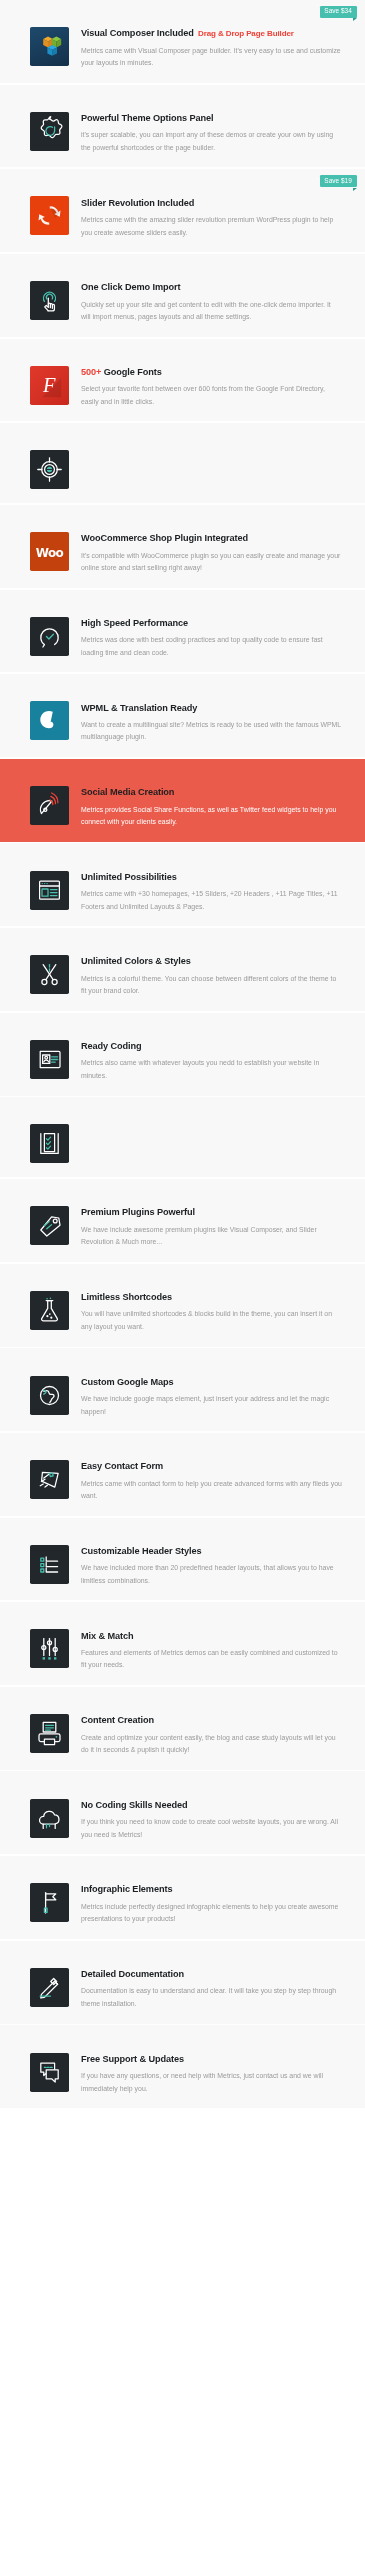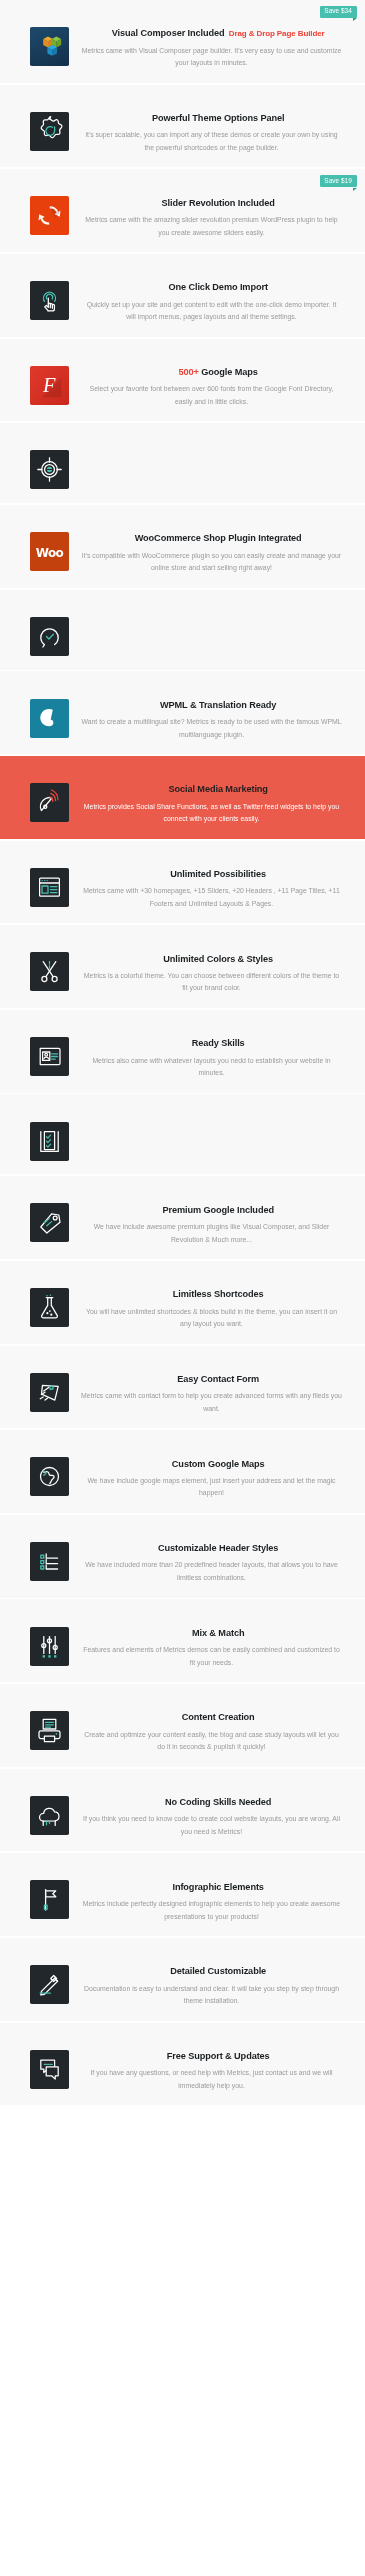--- a/index.html
+++ b/index.html
@@ -42,21 +42,20 @@
     display:flex;
     align-items:center;
     justify-content:center;
   }
   .icon-box svg{display:block;}
   .feature-text{
     margin-left:12px;
     padding-top:1.2px;
     flex:1 1 auto;
     min-width:0;
-    text-align:center;
   }
   .feature-title{
     font-size:9.2px;
     font-weight:bold;
     color:#1c2023;
     letter-spacing:-0.1px;
     line-height:1.2;
     margin:0 0 5.3px 0;
     white-space:nowrap;
   }
@@ -184,21 +183,21 @@
     </div>
     <div class="feature-row">
       <div class="feature-inner">
         <div class="icon-box tile-gf">
           <svg width="39" height="39" viewBox="0 0 65 65">
             <path d="M20 52 L52 20 L52 52 Z" fill="#000000" opacity="0.10"></path>
             <text x="32" y="44" text-anchor="middle" font-family="Liberation Serif, serif" font-style="italic" font-size="34" fill="#ffffff">F</text>
           </svg>
         </div>
         <div class="feature-text">
-          <h3 class="feature-title"><span class="accent">500+</span> <span>Google Maps</span></h3>
+          <h3 class="feature-title"><span class="accent">500+</span> <span>Google Fonts</span></h3>
           <p class="feature-desc">Select your favorite font between over 600 fonts from the Google Font Directory, easily and in little clicks.</p>
         </div>
       </div>
     </div>
     <div class="feature-row">
       <div class="feature-inner">
         <div class="icon-box">
           <svg width="39" height="39" viewBox="0 0 65 65">
             <circle cx="32.5" cy="32.5" r="13" stroke="#ffffff" stroke-width="2.1" fill="none" stroke-linecap="round" stroke-linejoin="round"></circle>
             <circle cx="32.5" cy="32.5" r="8.2" stroke="#ffffff" stroke-width="2.1" fill="none" stroke-linecap="round" stroke-linejoin="round"></circle>
@@ -227,20 +226,24 @@
     </div>
     <div class="feature-row">
       <div class="feature-inner">
         <div class="icon-box">
           <svg width="39" height="39" viewBox="0 0 65 65">
             <path d="M24 46 a14.5 14.5 0 1 1 17 0" stroke="#ffffff" stroke-width="2.1" fill="none" stroke-linecap="round" stroke-linejoin="round"></path>
             <path d="M24 46 l-2.5 4" stroke="#ffffff" stroke-width="2.1" fill="none" stroke-linecap="round" stroke-linejoin="round"></path>
             <path d="M27.5 32.5 l4 4.2 7.5-8" stroke="#47bfae" stroke-width="2.1" fill="none" stroke-linecap="round" stroke-linejoin="round"></path>
           </svg>
         </div>
+        <div class="feature-text">
+          <h3 class="feature-title"><span>High Speed Performance</span></h3>
+          <p class="feature-desc">Metrics was done with best coding practices and top quality code to ensure fast loading time and clean code.</p>
+        </div>
       </div>
     </div>
     <div class="feature-row">
       <div class="feature-inner">
         <div class="icon-box tile-wpml">
           <svg width="39" height="39" viewBox="0 0 65 65">
             <path d="M38 18 a14.5 14.5 0 1 0 -6 27.5 c4.5 0 7-2.8 7-6 0-3.3-2.5-5.3-5.5-5.3 -2.2 0-3.6 1.2-3.6 2.9 0 1.4 1 2.3 2.2 2.3 .9 0 1.6-.5 1.6-1.4" fill="#ffffff"></path>
           </svg>
         </div>
         <div class="feature-text">
@@ -254,21 +257,21 @@
         <div class="icon-box">
           <svg width="39" height="39" viewBox="0 0 65 65">
             <path d="M19 46 a15 15 0 0 1 17.5-21 z" stroke="#ffffff" stroke-width="2.1" fill="none" stroke-linecap="round" stroke-linejoin="round"></path>
             <circle cx="25.5" cy="39.5" r="2.6" stroke="#ffffff" stroke-width="2.1" fill="none" stroke-linecap="round" stroke-linejoin="round"></circle>
             <path d="M38 31 a8.5 8.5 0 0 0 -5-8" stroke="#ef4136" stroke-width="2.1" fill="none" stroke-linecap="round"></path>
             <path d="M42.5 29.5 a13 13 0 0 0 -7.8-12.2" stroke="#ef4136" stroke-width="2.1" fill="none" stroke-linecap="round"></path>
             <path d="M46.5 28 a17.5 17.5 0 0 0 -10.5-16.4" stroke="#ef4136" stroke-width="2.1" fill="none" stroke-linecap="round"></path>
           </svg>
         </div>
         <div class="feature-text">
-          <h3 class="feature-title"><span>Social Media Marketing</span></h3>
+          <h3 class="feature-title"><span>Social Media Creation</span></h3>
           <p class="feature-desc">Metrics provides Social Share Functions, as well as Twitter feed widgets to help you connect with your clients easily.</p>
         </div>
       </div>
     </div>
     <div class="feature-row">
       <div class="feature-inner">
         <div class="icon-box">
           <svg width="39" height="39" viewBox="0 0 65 65">
             <rect x="16" y="17" width="33" height="30" rx="1.5" stroke="#ffffff" stroke-width="2.1" fill="none" stroke-linecap="round" stroke-linejoin="round"></rect>
             <line x1="16" y1="25" x2="49" y2="25" stroke="#ffffff" stroke-width="2.1" fill="none" stroke-linecap="round" stroke-linejoin="round"></line>
@@ -312,21 +315,21 @@
             <path d="M17 19 h31 a2 2 0 0 1 2 2 v23 a2 2 0 0 1 -2 2 h-31 z" stroke="#ffffff" stroke-width="2.1" fill="none" stroke-linecap="round" stroke-linejoin="round"></path>
             <rect x="21" y="25" width="12" height="14" stroke="#ffffff" stroke-width="2.1" fill="none" stroke-linecap="round" stroke-linejoin="round"></rect>
             <circle cx="27" cy="29.5" r="2.3" stroke="#ffffff" stroke-width="2.1" fill="none" stroke-linecap="round" stroke-linejoin="round"></circle>
             <path d="M23 36.5 a4.2 4.2 0 0 1 8 0" stroke="#ffffff" stroke-width="2.1" fill="none" stroke-linecap="round" stroke-linejoin="round"></path>
             <line x1="36" y1="28" x2="46" y2="28" stroke="#47bfae" stroke-width="2.1" fill="none" stroke-linecap="round" stroke-linejoin="round"></line>
             <line x1="36" y1="32.5" x2="46" y2="32.5" stroke="#47bfae" stroke-width="2.1" fill="none" stroke-linecap="round" stroke-linejoin="round"></line>
             <line x1="36" y1="37" x2="42" y2="37" stroke="#47bfae" stroke-width="2.1" fill="none" stroke-linecap="round" stroke-linejoin="round"></line>
           </svg>
         </div>
         <div class="feature-text">
-          <h3 class="feature-title"><span>Ready Skills</span></h3>
+          <h3 class="feature-title"><span>Ready Coding</span></h3>
           <p class="feature-desc">Metrics also came with whatever layouts you nedd to establish your website in minutes.</p>
         </div>
       </div>
     </div>
     <div class="feature-row">
       <div class="feature-inner">
         <div class="icon-box">
           <svg width="39" height="39" viewBox="0 0 65 65">
             <path d="M18 16 v33 h29 v-33" stroke="#ffffff" stroke-width="2.1" fill="none" stroke-linecap="round" stroke-linejoin="round"></path>
             <rect x="24" y="16" width="17" height="30" stroke="#ffffff" stroke-width="2.1" fill="none" stroke-linecap="round" stroke-linejoin="round"></rect>
@@ -341,21 +344,21 @@
       <div class="feature-inner">
         <div class="icon-box">
           <svg width="39" height="39" viewBox="0 0 65 65">
             <path d="M18 40 L36 18 l12 2 2 12 -22 18 z" stroke="#ffffff" stroke-width="2.1" fill="none" stroke-linecap="round" stroke-linejoin="round"></path>
             <circle cx="42" cy="25" r="3.2" stroke="#ffffff" stroke-width="2.1" fill="none" stroke-linecap="round" stroke-linejoin="round"></circle>
             <line x1="24" y1="33" x2="32" y2="26" stroke="#47bfae" stroke-width="2.1" fill="none" stroke-linecap="round" stroke-linejoin="round"></line>
             <line x1="28" y1="38" x2="36" y2="31" stroke="#47bfae" stroke-width="2.1" fill="none" stroke-linecap="round" stroke-linejoin="round"></line>
           </svg>
         </div>
         <div class="feature-text">
-          <h3 class="feature-title"><span>Premium Google Included</span></h3>
+          <h3 class="feature-title"><span>Premium Plugins Powerful</span></h3>
           <p class="feature-desc">We have include awesome premium plugins like Visual Composer, and Slider Revolution &amp; Much more...</p>
         </div>
       </div>
     </div>
     <div class="feature-row">
       <div class="feature-inner">
         <div class="icon-box">
           <svg width="39" height="39" viewBox="0 0 65 65">
             <path d="M29.5 16 v13 L19.5 46 a2.5 2.5 0 0 0 2.2 3.6 h21.6 a2.5 2.5 0 0 0 2.2-3.6 L35.5 29 v-13 z" stroke="#ffffff" stroke-width="2.1" fill="none" stroke-linecap="round" stroke-linejoin="round"></path>
             <line x1="27" y1="16" x2="38" y2="16" stroke="#ffffff" stroke-width="2.1" fill="none" stroke-linecap="round" stroke-linejoin="round"></line>
@@ -369,46 +372,46 @@
         <div class="feature-text">
           <h3 class="feature-title"><span>Limitless Shortcodes</span></h3>
           <p class="feature-desc">You will have unlimited shortcodes &amp; blocks build in the theme, you can insert it on any layout you want.</p>
         </div>
       </div>
     </div>
     <div class="feature-row">
       <div class="feature-inner">
         <div class="icon-box">
           <svg width="39" height="39" viewBox="0 0 65 65">
+            <circle cx="32.5" cy="32.5" r="15" stroke="#ffffff" stroke-width="2.1" fill="none" stroke-linecap="round" stroke-linejoin="round"></circle>
+            <path d="M22 25 c3 1 5-2 8 0 2 1.4 1 4.5 3.5 5.5 2.5 1 5 -1 6.5 1.5 1.2 2-1.5 4-3 5.5 -2 2-1.5 5-4 6.5" stroke="#ffffff" stroke-width="2.1" fill="none" stroke-linecap="round" stroke-linejoin="round"></path>
+            <path d="M22.5 24 c2-1.5 4.5 1 4 3.2 -.4 1.8-2.8 1.6-3.4 3.3" stroke="#47bfae" stroke-width="2.1" fill="none" stroke-linecap="round" stroke-linejoin="round"></path>
+          </svg>
+        </div>
+        <div class="feature-text">
+          <h3 class="feature-title"><span>Custom Google Maps</span></h3>
+          <p class="feature-desc">We have include google maps element, just insert your address and let the magic happen!</p>
+        </div>
+      </div>
+    </div>
+    <div class="feature-row">
+      <div class="feature-inner">
+        <div class="icon-box">
+          <svg width="39" height="39" viewBox="0 0 65 65">
             <path d="M24 18 L49 26 L38 47 L19 32 z" stroke="#ffffff" stroke-width="2.1" fill="none" stroke-linecap="round" stroke-linejoin="round" transform="rotate(-14 32.5 32.5)"></path>
             <rect x="35" y="23" width="5" height="5" stroke="#47bfae" stroke-width="2.1" fill="none" stroke-linecap="round" stroke-linejoin="round" transform="rotate(-14 32.5 32.5)"></rect>
             <line x1="23" y1="30" x2="31" y2="24" stroke="#ffffff" stroke-width="2.1" fill="none" stroke-linecap="round" stroke-linejoin="round"></line>
             <line x1="19" y1="36" x2="25" y2="32" stroke="#ffffff" stroke-width="2.1" fill="none" stroke-linecap="round" stroke-linejoin="round"></line>
             <line x1="17" y1="43" x2="22" y2="40" stroke="#ffffff" stroke-width="2.1" fill="none" stroke-linecap="round" stroke-linejoin="round"></line>
             <line x1="25" y1="45" x2="29" y2="42" stroke="#ffffff" stroke-width="2.1" fill="none" stroke-linecap="round" stroke-linejoin="round"></line>
           </svg>
         </div>
         <div class="feature-text">
           <h3 class="feature-title"><span>Easy Contact Form</span></h3>
           <p class="feature-desc">Metrics came with contact form to help you create advanced forms with any fileds you want.</p>
-        </div>
-      </div>
-    </div>
-    <div class="feature-row">
-      <div class="feature-inner">
-        <div class="icon-box">
-          <svg width="39" height="39" viewBox="0 0 65 65">
-            <circle cx="32.5" cy="32.5" r="15" stroke="#ffffff" stroke-width="2.1" fill="none" stroke-linecap="round" stroke-linejoin="round"></circle>
-            <path d="M22 25 c3 1 5-2 8 0 2 1.4 1 4.5 3.5 5.5 2.5 1 5 -1 6.5 1.5 1.2 2-1.5 4-3 5.5 -2 2-1.5 5-4 6.5" stroke="#ffffff" stroke-width="2.1" fill="none" stroke-linecap="round" stroke-linejoin="round"></path>
-            <path d="M22.5 24 c2-1.5 4.5 1 4 3.2 -.4 1.8-2.8 1.6-3.4 3.3" stroke="#47bfae" stroke-width="2.1" fill="none" stroke-linecap="round" stroke-linejoin="round"></path>
-          </svg>
-        </div>
-        <div class="feature-text">
-          <h3 class="feature-title"><span>Custom Google Maps</span></h3>
-          <p class="feature-desc">We have include google maps element, just insert your address and let the magic happen!</p>
         </div>
       </div>
     </div>
     <div class="feature-row">
       <div class="feature-inner">
         <div class="icon-box">
           <svg width="39" height="39" viewBox="0 0 65 65">
             <rect x="18" y="22" width="5" height="5" stroke="#47bfae" stroke-width="2.1" fill="none" stroke-linecap="round" stroke-linejoin="round"></rect>
             <rect x="18" y="31" width="5" height="5" stroke="#47bfae" stroke-width="2.1" fill="none" stroke-linecap="round" stroke-linejoin="round"></rect>
             <rect x="18" y="40" width="5" height="5" stroke="#47bfae" stroke-width="2.1" fill="none" stroke-linecap="round" stroke-linejoin="round"></rect>
@@ -499,21 +502,21 @@
       <div class="feature-inner">
         <div class="icon-box">
           <svg width="39" height="39" viewBox="0 0 65 65">
             <path d="M19 44 L18 50 l6-1 22-22 -5-5 z" stroke="#ffffff" stroke-width="2.1" fill="none" stroke-linecap="round" stroke-linejoin="round"></path>
             <path d="M41 22 l5 5" stroke="#ffffff" stroke-width="2.1" fill="none" stroke-linecap="round" stroke-linejoin="round"></path>
             <rect x="36" y="19" width="7" height="7" stroke="#ffffff" stroke-width="2.1" fill="none" stroke-linecap="round" stroke-linejoin="round" transform="rotate(45 39.5 22.5)"></rect>
             <line x1="17" y1="47" x2="34" y2="47" stroke="#47bfae" stroke-width="2.1" fill="none" stroke-linecap="round" stroke-linejoin="round"></line>
           </svg>
         </div>
         <div class="feature-text">
-          <h3 class="feature-title"><span>Detailed Customizable</span></h3>
+          <h3 class="feature-title"><span>Detailed Documentation</span></h3>
           <p class="feature-desc">Documentation is easy to understand and clear. It will take you step by step through theme installation.</p>
         </div>
       </div>
     </div>
     <div class="feature-row">
       <div class="feature-inner">
         <div class="icon-box">
           <svg width="39" height="39" viewBox="0 0 65 65">
             <path d="M18 17 h23 v15 h-12 l-6 5.5 v-5.5 h-5 z" stroke="#ffffff" stroke-width="2.1" fill="none" stroke-linecap="round" stroke-linejoin="round"></path>
             <path d="M27 28 h20 v15 h-5 v5.5 l-6-5.5 h-9 z" fill="#22272b" stroke="#ffffff" stroke-width="2.1" stroke-linecap="round" stroke-linejoin="round"></path>

